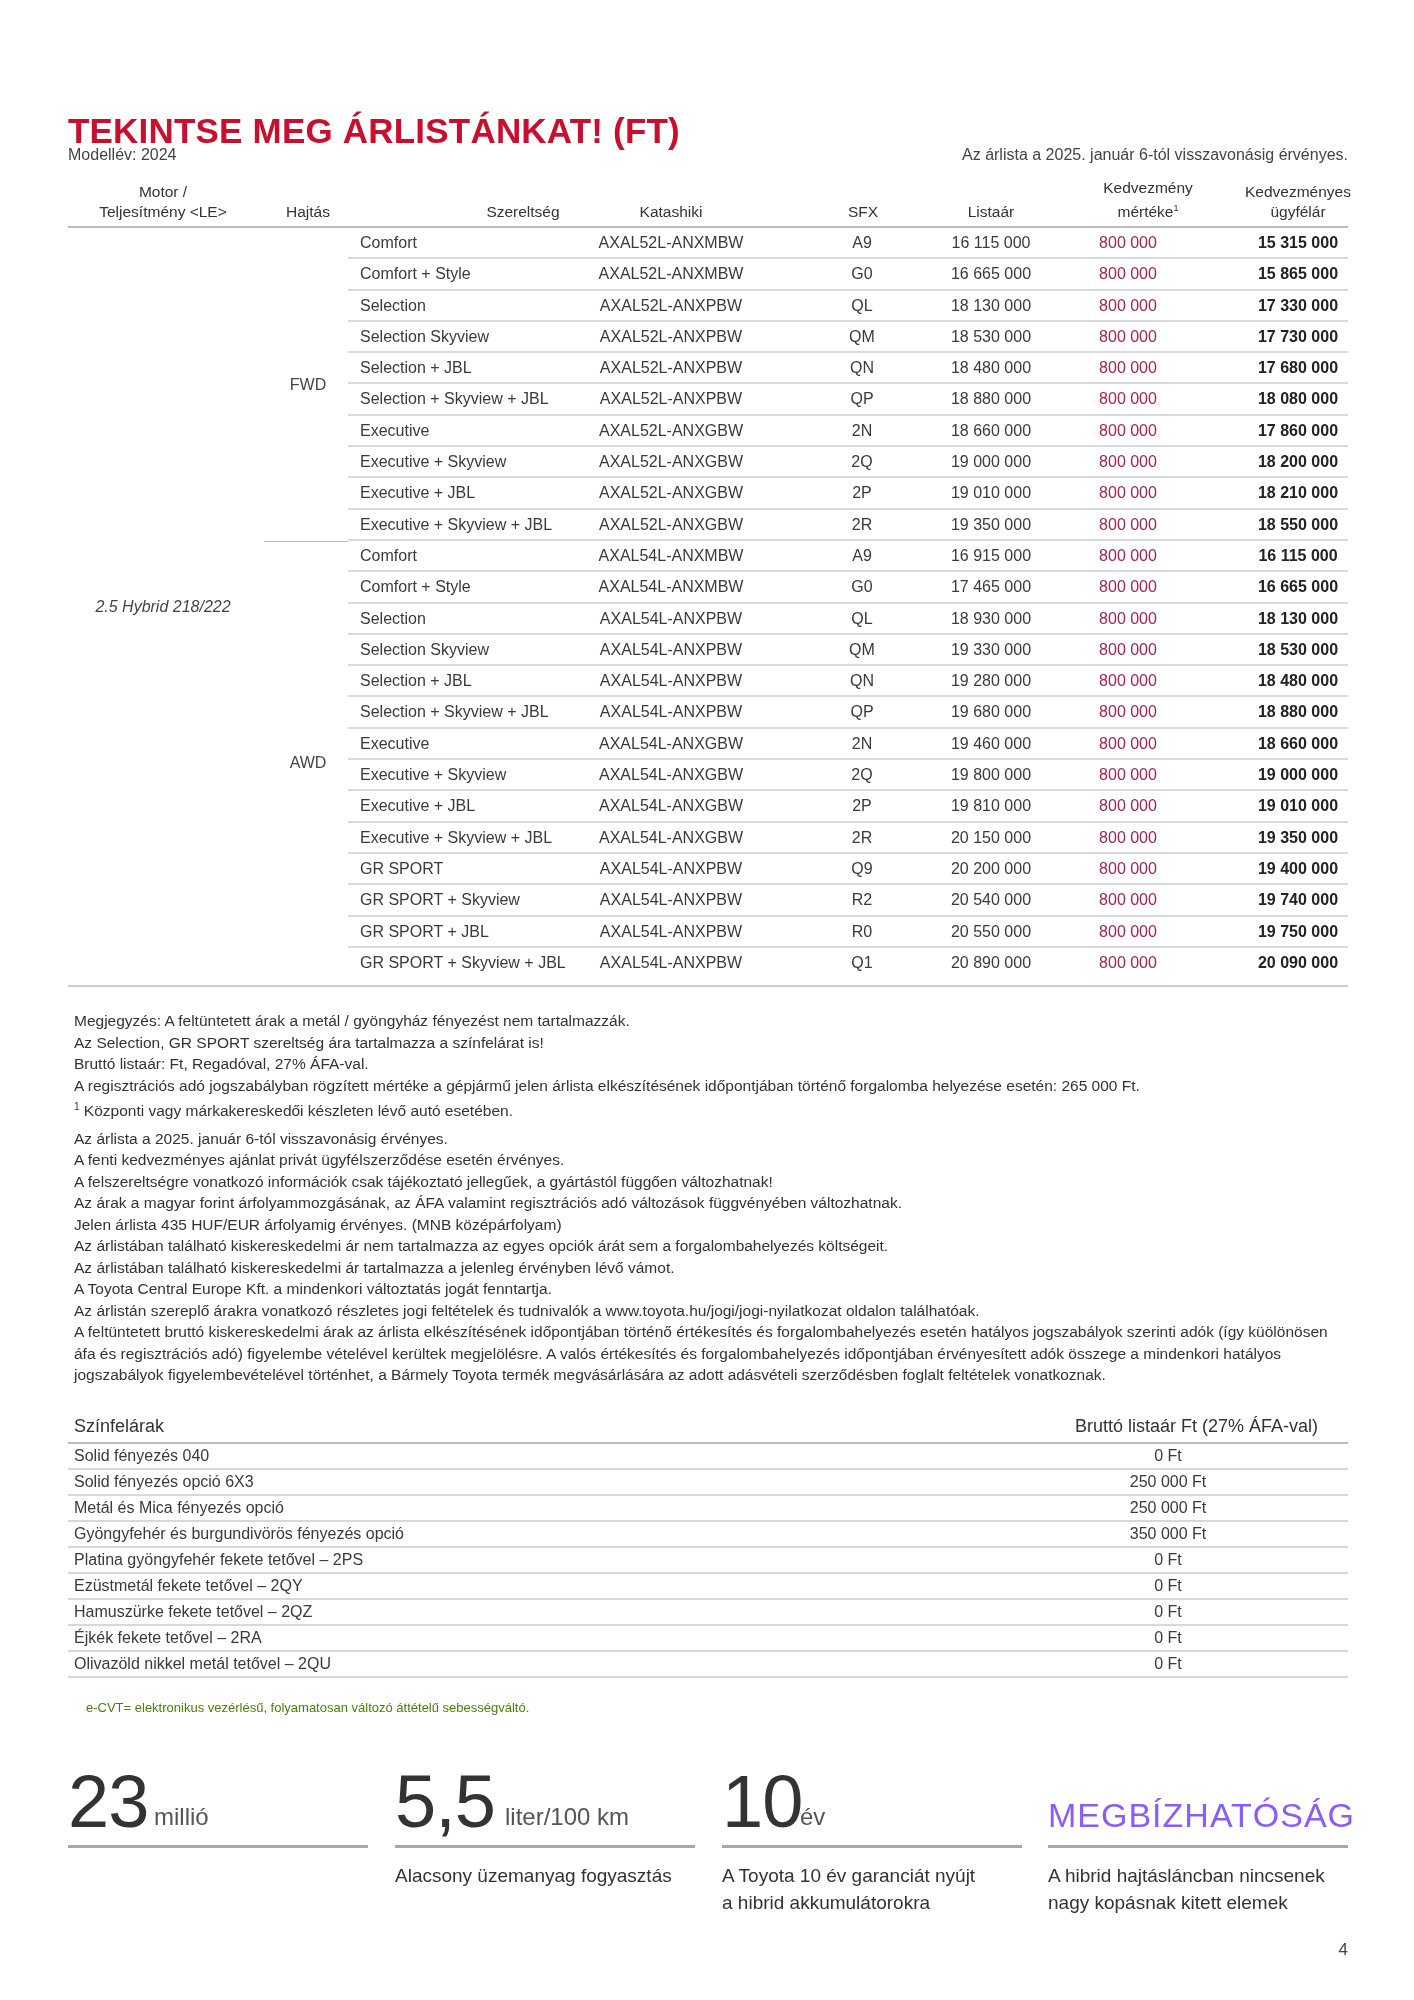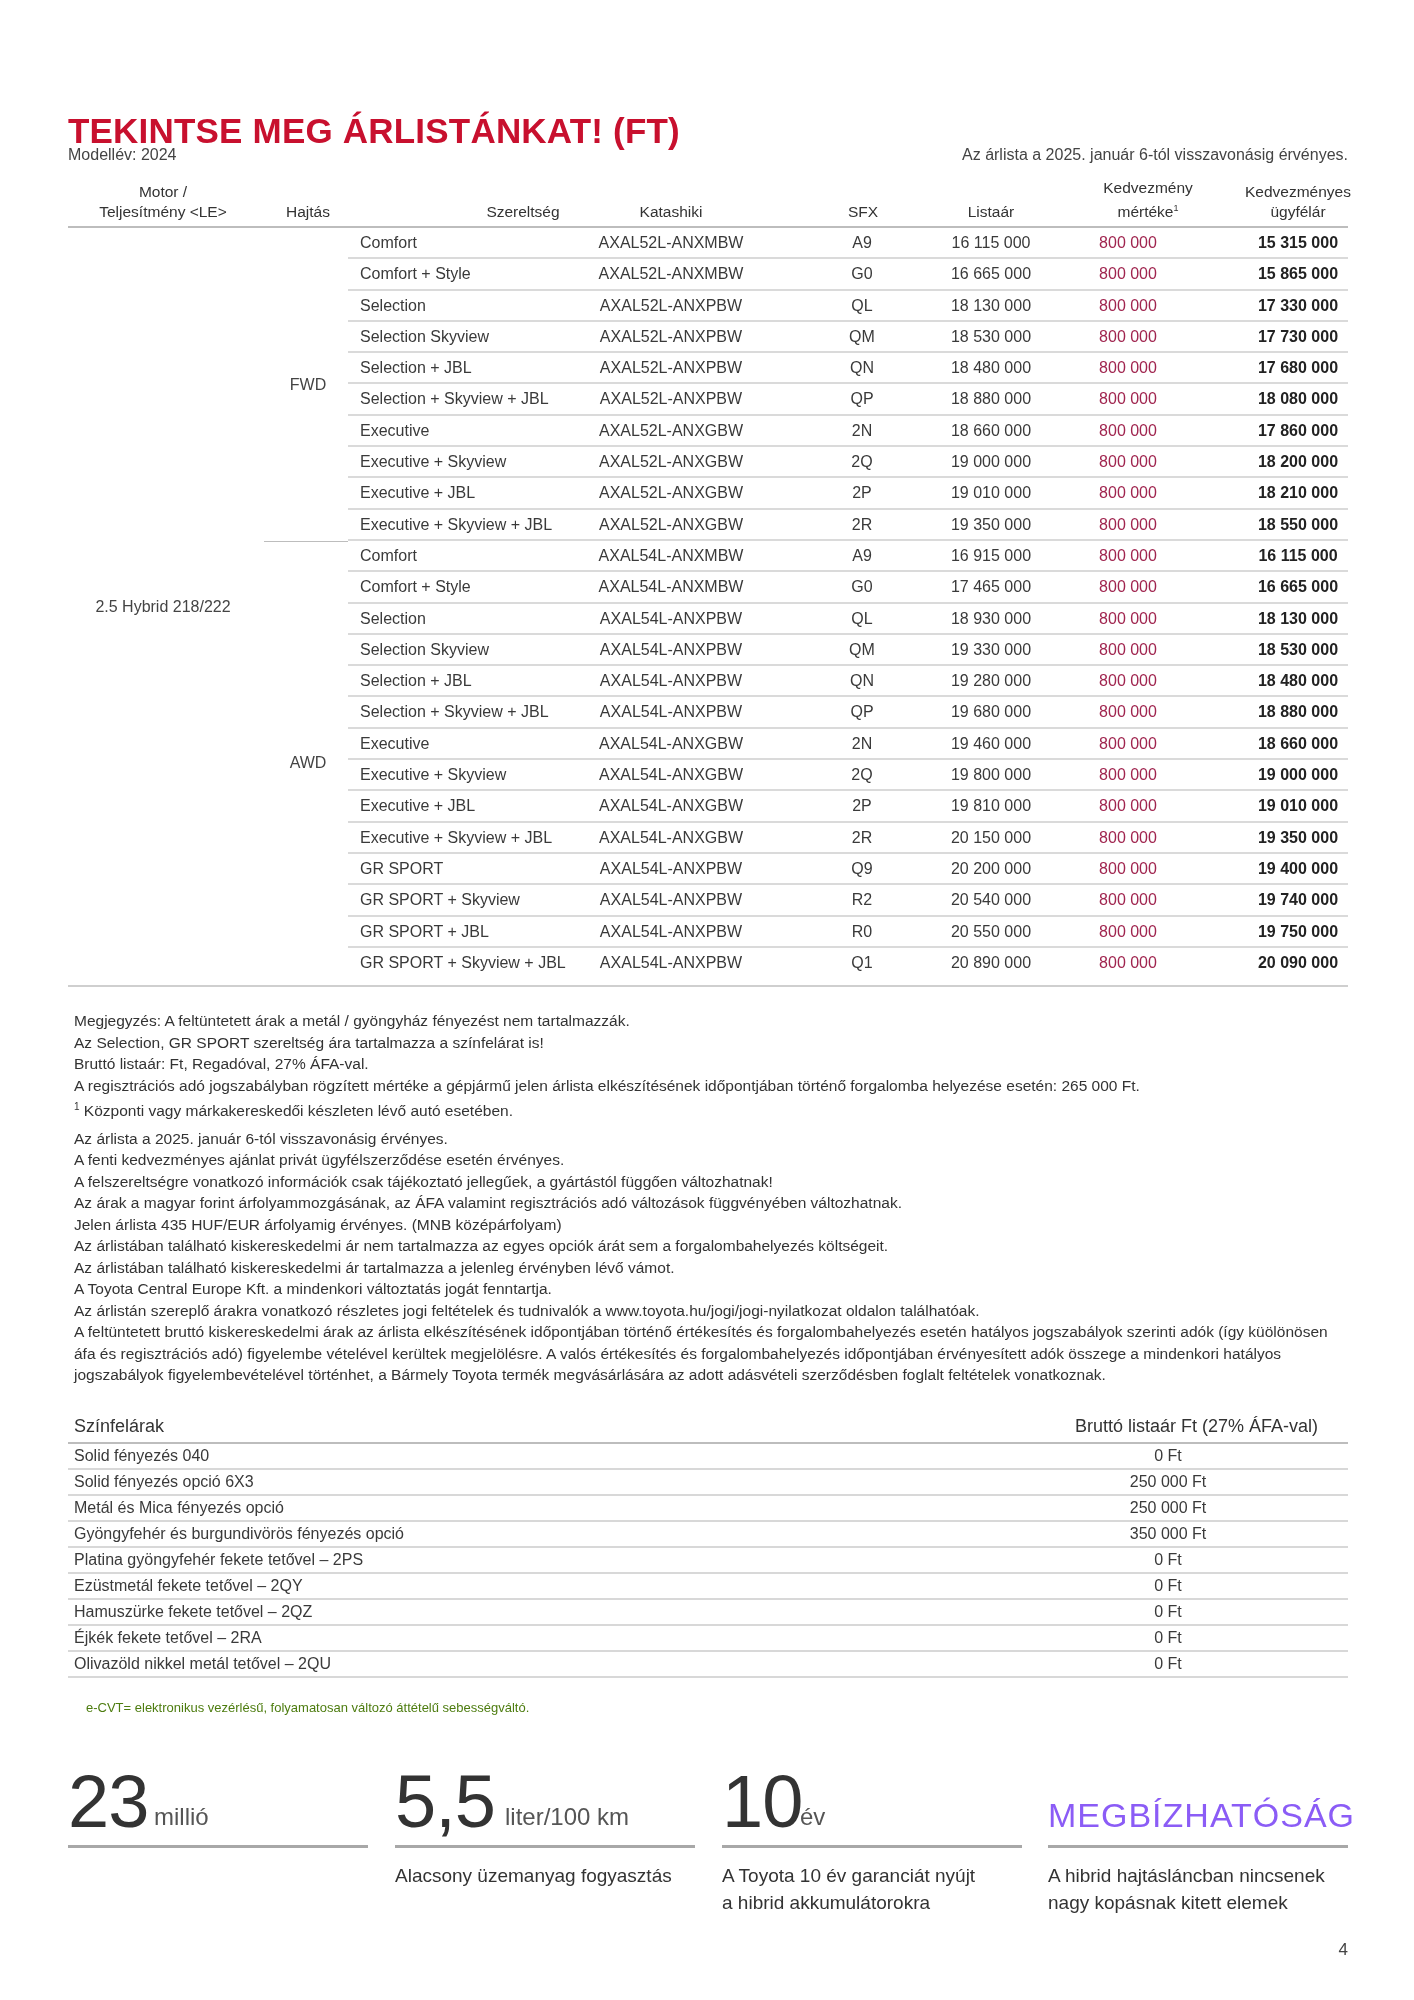--- a/index.html
+++ b/index.html
@@ -8,21 +8,21 @@
   .title { position: absolute; top: 88px; left: 0; font-size: 35px; color: #c8102e; letter-spacing: 0.2px; white-space: nowrap; }
   .meta-left { position: absolute; top: 146px; left: 0; font-size: 16px; color: #444; }
   .meta-right { position: absolute; top: 146px; right: 0; font-size: 16px; color: #444; }
 
   
   .ptable { position: absolute; top: 180px; left: 0; width: 1280px; }
   .thead { position: relative; height: 46px; border-bottom: 2px solid #bdbdbd; font-size: 15.5px; color: #333; }
   .th { position: absolute; bottom: 4px; text-align: center; line-height: 20px; }
   .th sup { font-size: 9px; }
   .tbody { position: relative; height: 757px; border-bottom: 2px solid #cfcfcf; }
-  .motor-cell { position: absolute; left: 0; width: 190px; top: 0; height: 100%; display: flex; align-items: center; justify-content: center; font-size: 16px; color: #444; }
+  .motor-cell { position: absolute; left: 0; width: 190px; top: 0; height: 100%; display: flex; align-items: center; justify-content: center; font-size: 16px; color: #444; font-style: italic; }
   .drive-cell { position: absolute; left: 200px; width: 80px; font-size: 16px; color: #444; display: flex; align-items: center; justify-content: center; }
   .drive-sep { position: absolute; left: 196px; width: 84px; height: 1px; background: #bdbdbd; }
   .rows { position: absolute; left: 280px; top: 0; right: 0; }
   .row { position: relative; height: 31.3px; border-bottom: 2px solid #dadada; font-size: 16px; color: #3a3a3a; box-sizing: border-box; }
   .row:last-child { border-bottom: none; }
   .row span { position: absolute; top: 6px; white-space: nowrap; }
   .c-trim { left: 12px; }
   .c-kata { left: 248px; width: 150px; text-align: center; }
   .c-sfx { left: 497px; width: 34px; text-align: center; }
   .c-list { left: 598px; width: 90px; text-align: center; }

